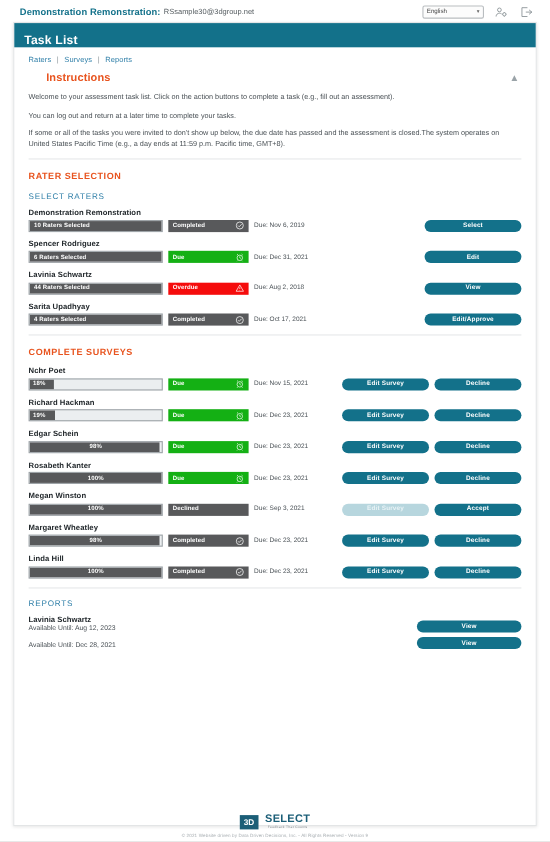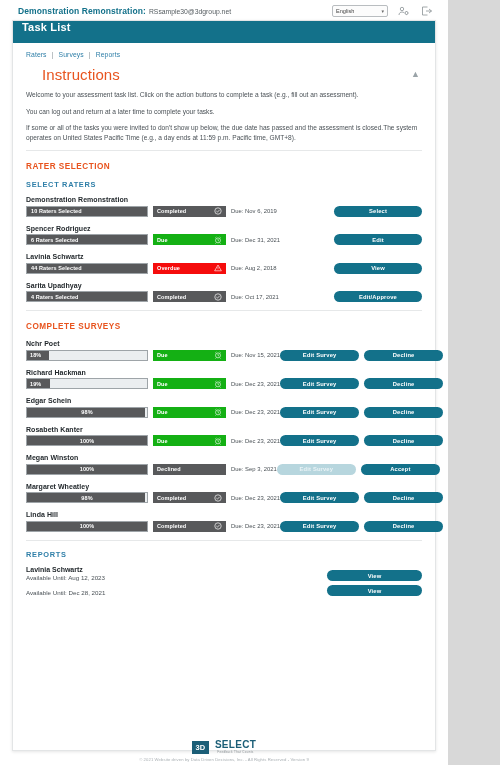--- a/index.html
+++ b/index.html
@@ -4,21 +4,21 @@
 <style>
   * { box-sizing: border-box; margin: 0; padding: 0; }
   html, body {
     width: 500px; height: 765px;
     background: #d8d8d8;
     font-family: "Liberation Sans", sans-serif;
     -webkit-font-smoothing: antialiased;
   }
   .page {
     position: relative;
-    width: 448px; height: 765px;
+    width: 500px; height: 765px;
     background: #ffffff;
     overflow: hidden;
   }
 
   
   .topbar {
     height: 22px;
     display: flex;
     align-items: center;
     padding: 0 14px 0 18px;
@@ -65,21 +65,21 @@
     left: 12px; right: 12px;
     top: 20px; bottom: 14px;
     background: #ffffff;
     border: 1px solid #e3e5e6;
     box-shadow: 0 1px 3px rgba(0,0,0,.10);
   }
   .card-header {
     height: 22px;
     background: #13718a;
     display: flex;
-    align-items: flex-start;
+    align-items: flex-end;
     padding-left: 9px;
   }
   .card-header h1 {
     font-size: 11px;
     font-weight: bold;
     color: #ffffff;
     letter-spacing: .2px;
   }
 
   .card-body { padding: 8px 13px 0 13px; position: relative; }
@@ -89,36 +89,36 @@
     font-size: 6.8px;
     color: #2f7fa8;
     margin-bottom: 8px;
     letter-spacing: .1px;
   }
   .breadcrumb span { color: #2f7fa8; }
   .breadcrumb .sep { color: #8a9499; margin: 0 3px; }
 
   
   h2.section-orange {
-    font-size: 15px;
-    font-weight: normal;
+    font-size: 10px;
+    font-weight: bold;
     color: #e8541f;
     letter-spacing: .1px;
     padding-left: 16px;
   }
   h3.section-caps {
     font-size: 8.2px;
     font-weight: bold;
     color: #e8541f;
     letter-spacing: .5px;
     text-transform: uppercase;
   }
   h4.sub-caps {
     font-size: 7.4px;
-    font-weight: bold;
+    font-weight: normal;
     color: #2f7fa8;
     letter-spacing: .7px;
     text-transform: uppercase;
   }
 
   .instructions-head {
     display: flex;
     align-items: center;
     margin-bottom: 7px;
   }

